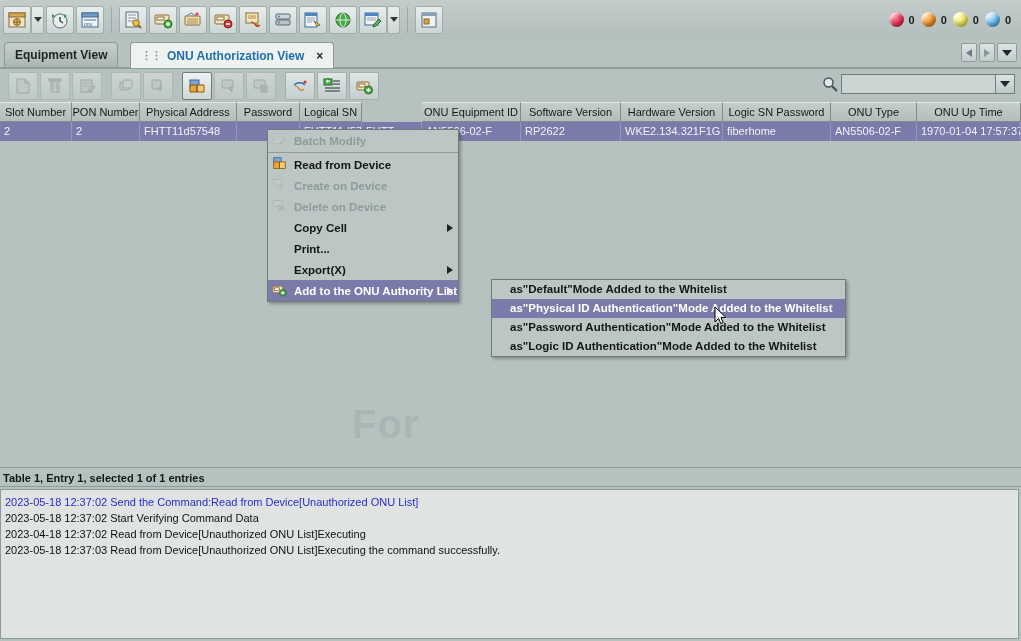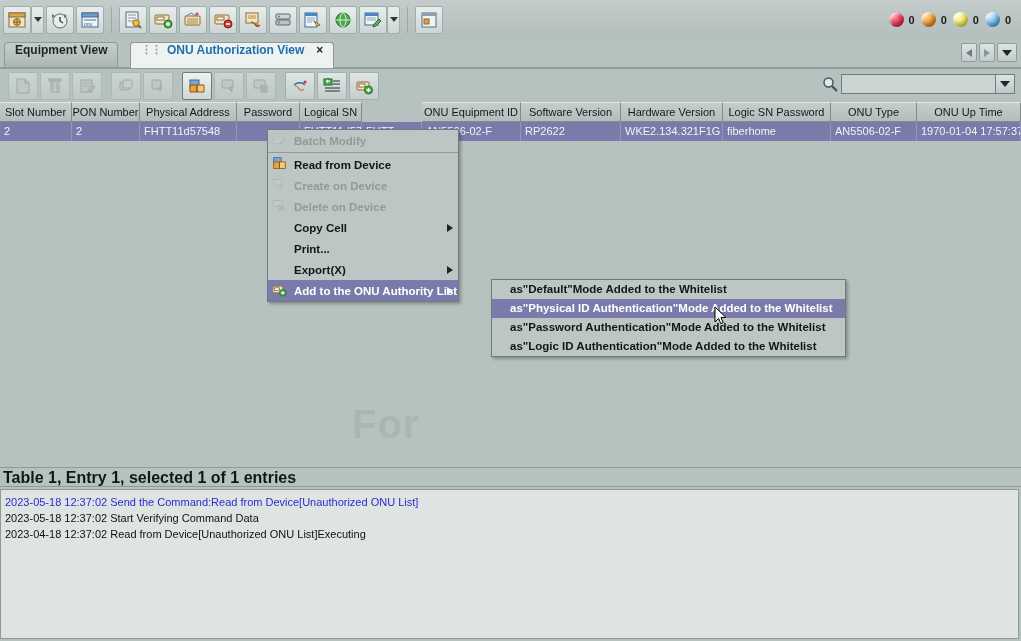--- a/index.html
+++ b/index.html
@@ -44,21 +44,21 @@
         box-shadow:inset -2px -3px 4px rgba(0,0,0,.30), inset 2px 2px 3px rgba(255,255,255,.75);}
   .alarm span{font-weight:bold;font-size:11px;color:#1a1a1a;}
 
   
   .tabbar{
     position:absolute;left:0;top:39px;width:1021px;height:28px;
     background:#b6c2c0;border-bottom:2px solid #8f9d9b;
   }
   .tab{
     position:absolute;top:3px;height:25px;box-sizing:border-box;
-    display:flex;align-items:flex-start;padding:0 10px;
+    display:flex;align-items:center;padding:0 10px;
     border:1px solid #8b9997;border-bottom:none;
     border-radius:4px 4px 0 0;font-size:12px;font-weight:bold;
   }
   .tab.inactive{left:4px;background:linear-gradient(#c6cfcd,#aab6b4);color:#1b2524;}
   .tab.active{left:130px;background:#eef2f1;color:#1f6fb0;border-color:#8b9997;height:26px;top:3px;}
   .tab .grip{color:#8795a3;margin-right:6px;letter-spacing:-1px;font-size:11px;}
   .tab .tclose{margin-left:12px;font-size:12px;font-weight:bold;color:#1b2524;}
   .tabnav{position:absolute;right:4px;top:4px;display:flex;align-items:center;}
   .navbtn{
     width:16px;height:19px;margin-left:2px;box-sizing:border-box;
@@ -117,21 +117,21 @@
   .watermark{
     position:absolute;left:352px;top:300px;
     font-size:40px;font-weight:bold;color:#aab6b4;
     letter-spacing:1px;user-select:none;
   }
 
   
   .statusbar{
     position:absolute;left:0;top:467px;width:1021px;height:20px;
     background:#b6c2c0;border-top:1px solid #8c9a98;border-bottom:1px solid #8c9a98;
-    line-height:20px;padding-left:3px;font-size:16px;font-weight:bold;color:#101817;
+    line-height:20px;padding-left:3px;font-size:11px;font-weight:bold;color:#101817;
     box-sizing:border-box;
   }
   .logpanel{
     position:absolute;left:0;top:489px;width:1019px;height:150px;
     background:#dfe4e3;border:1px solid #8c9a98;box-sizing:border-box;
     padding:4px 0 0 4px;overflow:hidden;
   }
   .logline{font-size:11px;line-height:16px;color:#111;white-space:nowrap;}
   .logline.blue{color:#2a2ad0;}
 
@@ -463,20 +463,21 @@
       </div>
     <div class="watermark">For</div>
   </div>
 
   <div class="statusbar">Table 1, Entry 1, selected 1 of 1 entries</div>
 
   <div class="logpanel" id="logpanel">
       <div class="logline blue">2023-05-18 12:37:02 Send the Command:Read from Device[Unauthorized ONU List]</div>
       <div class="logline">2023-05-18 12:37:02 Start Verifying Command Data</div>
       <div class="logline">2023-04-18 12:37:02 Read from Device[Unauthorized ONU List]Executing</div>
+      <div class="logline">2023-05-18 12:37:03 Read from Device[Unauthorized ONU List]Executing the command successfully.</div>
     </div>
 
   <div class="ctxmenu" id="ctxmenu">
       <div class="mi disabled">
         <span class="mi-ico" style="opacity: 0.5;">
           <svg width="15" height="15" viewBox="0 0 18 18">
             <rect x="2" y="2" width="11" height="12" fill="#c6cecd" stroke="#9aa6a4"></rect>
             <path d="M4 5h7M4 8h7" stroke="#a8b4b2"></path>
             <path d="M10 12l5-5 2 2-5 5z" fill="#b8c2c0" stroke="#9aa6a4"></path>
           </svg>

